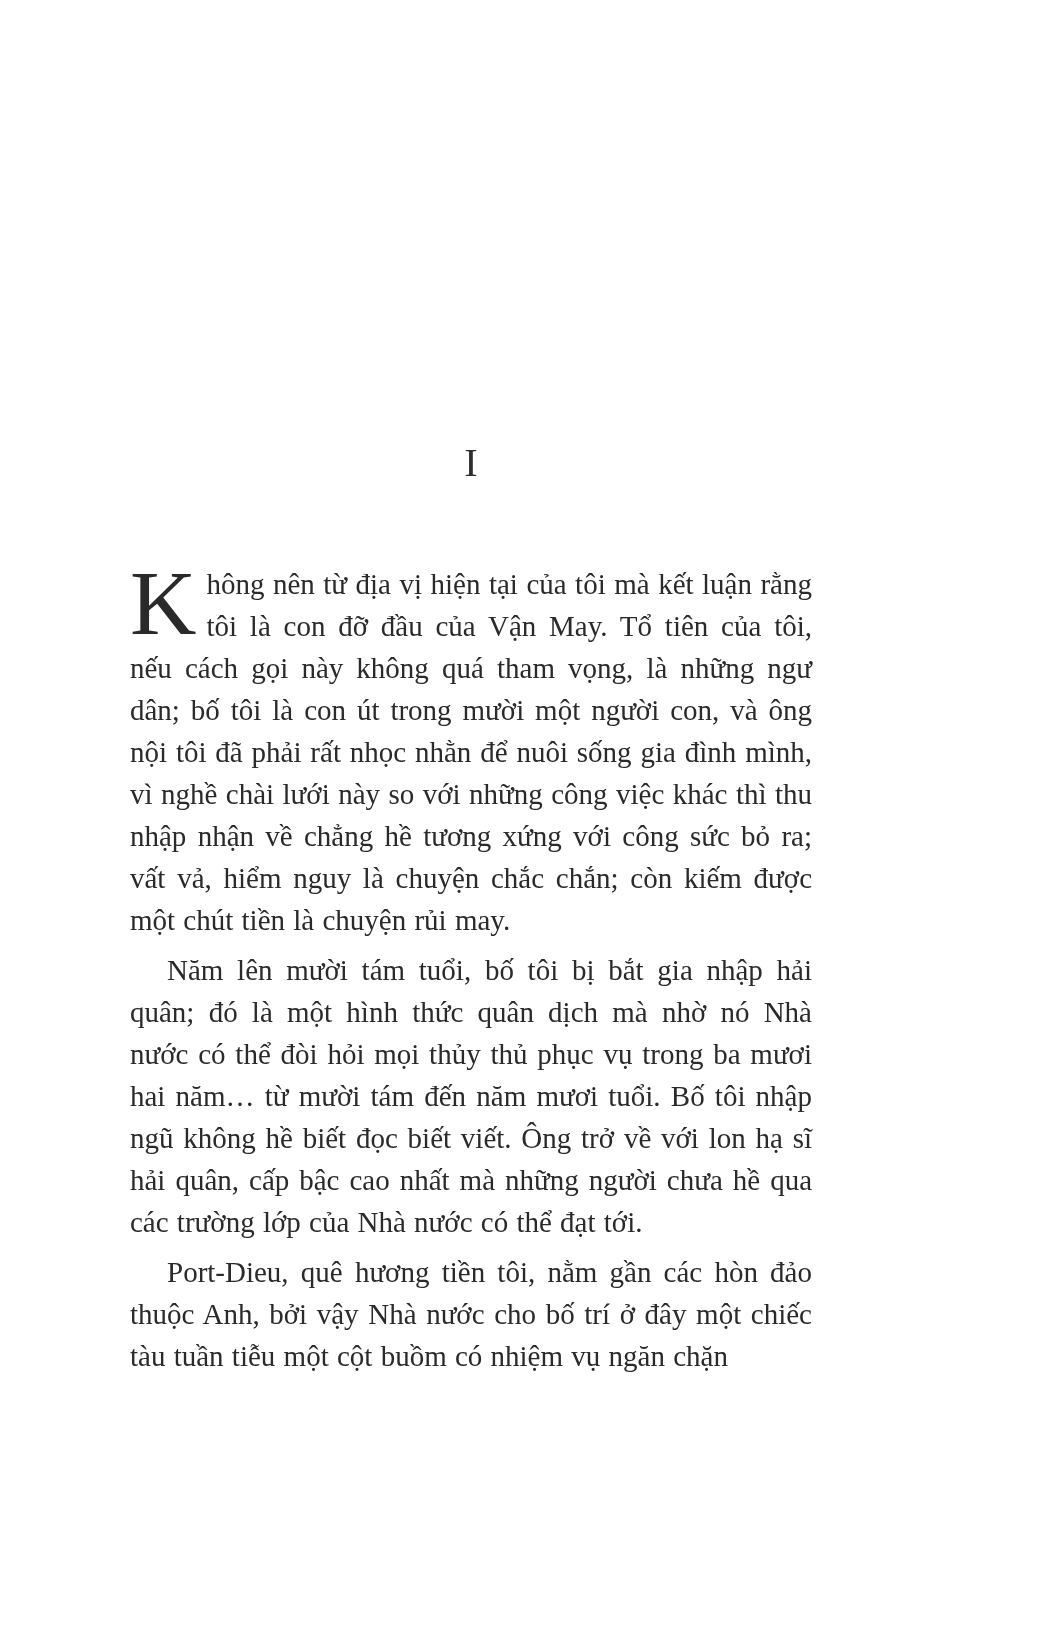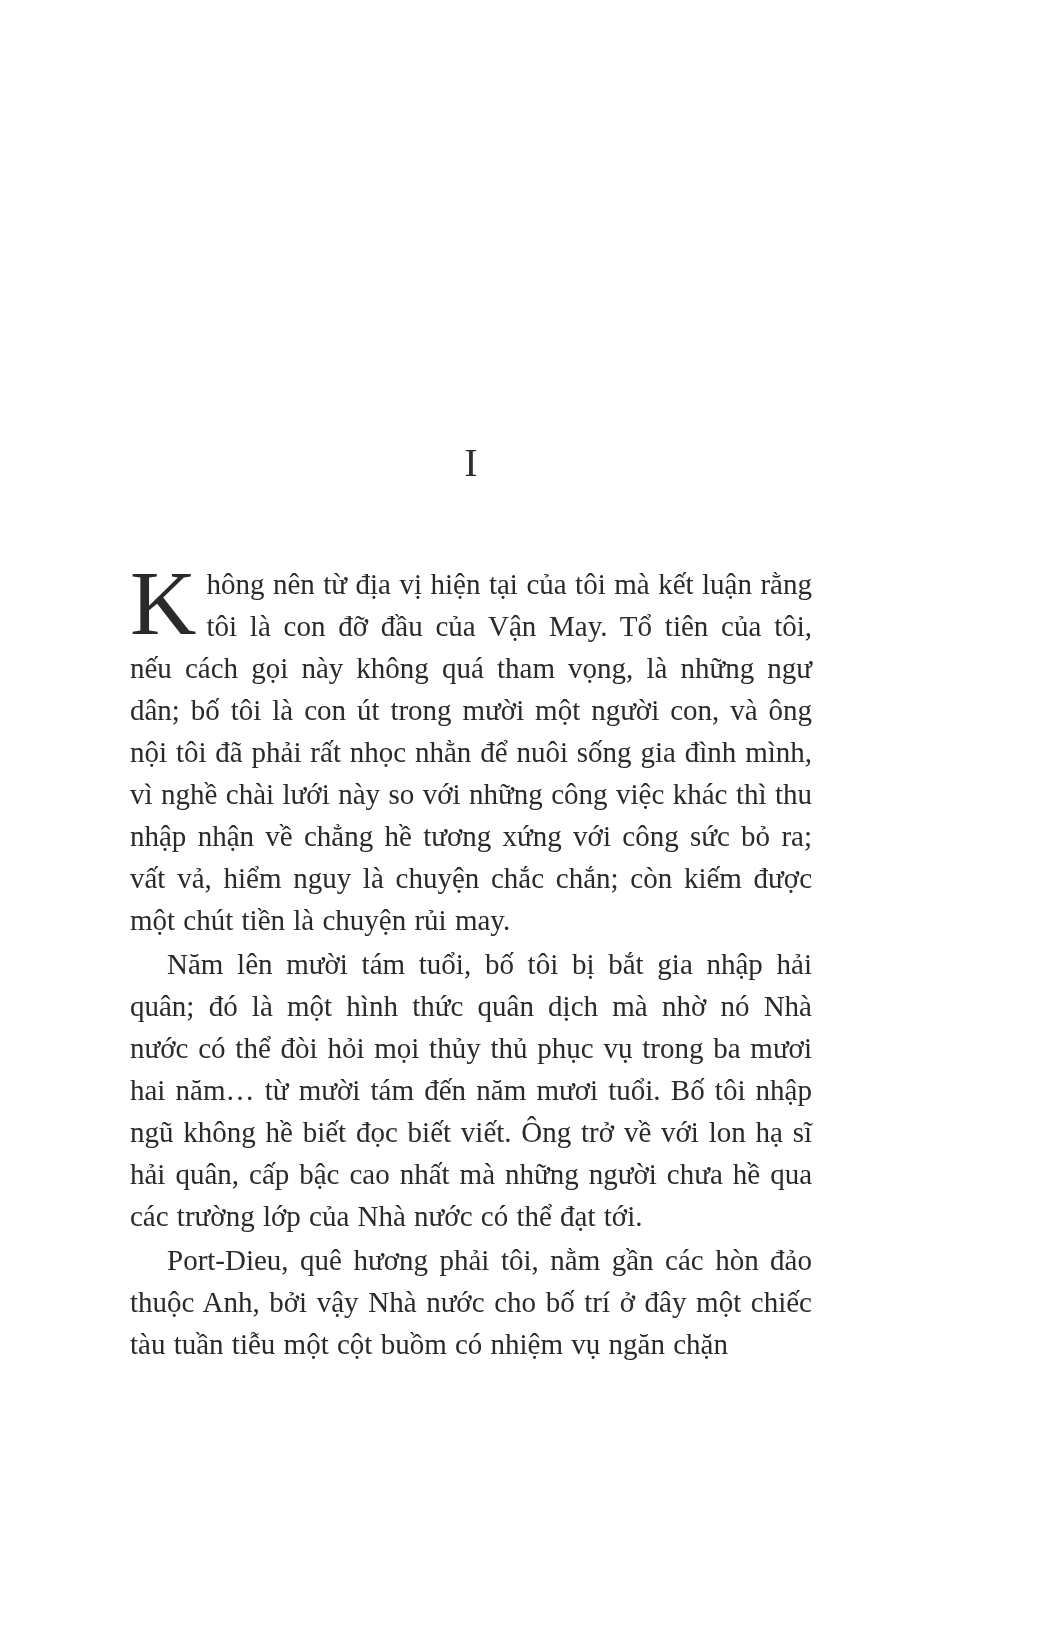--- a/index.html
+++ b/index.html
@@ -37,21 +37,21 @@
   .para {
     margin: 0;
     font-size: 29px;
     line-height: 42px;
     text-align: justify;
     color: #2a2a2a;
     word-spacing: 1px;
   }
   .para-indent {
     text-indent: 37px;
-    margin-top: 2px;
+    margin-top: 8px;
   }
   .drop-cap {
     float: left;
     font-size: 92px;
     line-height: 74px;
     padding: 3px 10px 0 0;
     color: #2a2a2a;
   }
 </style>
 </head>
@@ -60,17 +60,17 @@
 <div class="page">
 
   <div class="chapter-number">I</div>
 
   <div class="body-text">
 
     <p class="para para-first"><span class="drop-cap">K</span><span class="para-text">hông nên từ địa vị hiện tại của tôi mà kết luận rằng tôi là con đỡ đầu của Vận May. Tổ tiên của tôi, nếu cách gọi này không quá tham vọng, là những ngư dân; bố tôi là con út trong mười một người con, và ông nội tôi đã phải rất nhọc nhằn để nuôi sống gia đình mình, vì nghề chài lưới này so với những công việc khác thì thu nhập nhận về chẳng hề tương xứng với công sức bỏ ra; vất vả, hiểm nguy là chuyện chắc chắn; còn kiếm được một chút tiền là chuyện rủi may.</span></p>
 
     <p class="para para-indent">Năm lên mười tám tuổi, bố tôi bị bắt gia nhập hải quân; đó là một hình thức quân dịch mà nhờ nó Nhà nước có thể đòi hỏi mọi thủy thủ phục vụ trong ba mươi hai năm… từ mười tám đến năm mươi tuổi. Bố tôi nhập ngũ không hề biết đọc biết viết. Ông trở về với lon hạ sĩ hải quân, cấp bậc cao nhất mà những người chưa hề qua các trường lớp của Nhà nước có thể đạt tới.</p>
 
-    <p class="para para-indent">Port-Dieu, quê hương phải tôi, nằm gần các hòn đảo thuộc Anh, bởi vậy Nhà nước cho bố trí ở đây một chiếc tàu tuần tiễu một cột buồm có nhiệm vụ ngăn chặn</p>
+    <p class="para para-indent">Port-Dieu, quê hương tiền tôi, nằm gần các hòn đảo thuộc Anh, bởi vậy Nhà nước cho bố trí ở đây một chiếc tàu tuần tiễu một cột buồm có nhiệm vụ ngăn chặn</p>
 
   </div>
 
 </div>
 
 </body></html>

